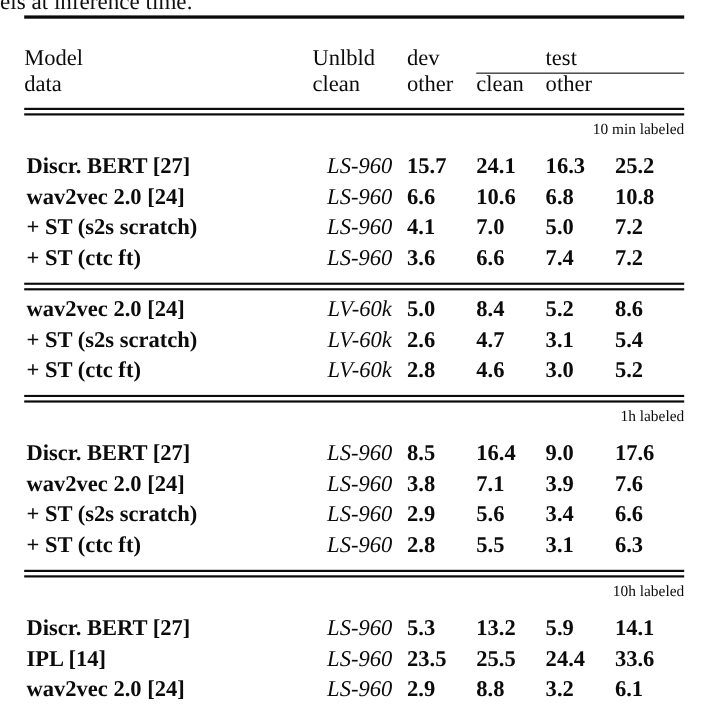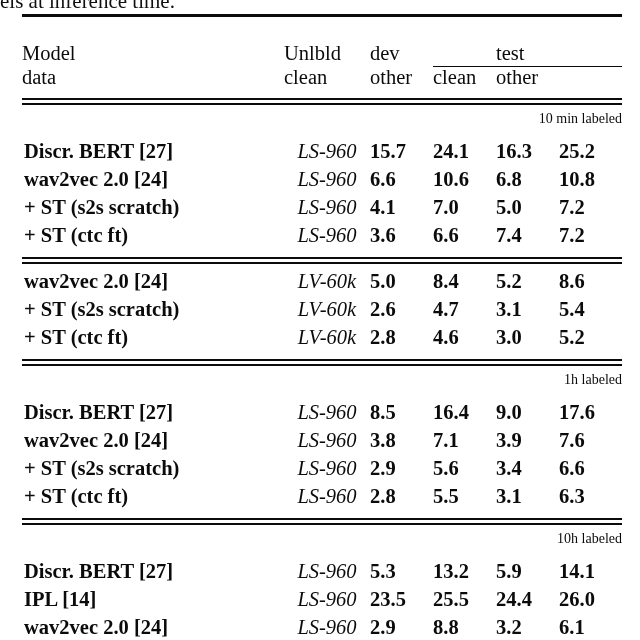--- a/index.html
+++ b/index.html
@@ -369,21 +369,21 @@
           <td class="num">13.2</td>
           <td class="num">5.9</td>
           <td class="num">14.1</td>
         </tr>
         <tr class="data-row">
           <td class="model">IPL [14]</td>
           <td class="unlbld">LS-960</td>
           <td class="num">23.5</td>
           <td class="num">25.5</td>
           <td class="num">24.4</td>
-          <td class="num">26.0</td>
+          <td class="num">33.6</td>
         </tr>
         <tr class="data-row">
           <td class="model">wav2vec 2.0 [24]</td>
           <td class="unlbld">LS-960</td>
           <td class="num">2.9</td>
           <td class="num">8.8</td>
           <td class="num">3.2</td>
           <td class="num">6.1</td>
         </tr>
         <tr class="data-row">

